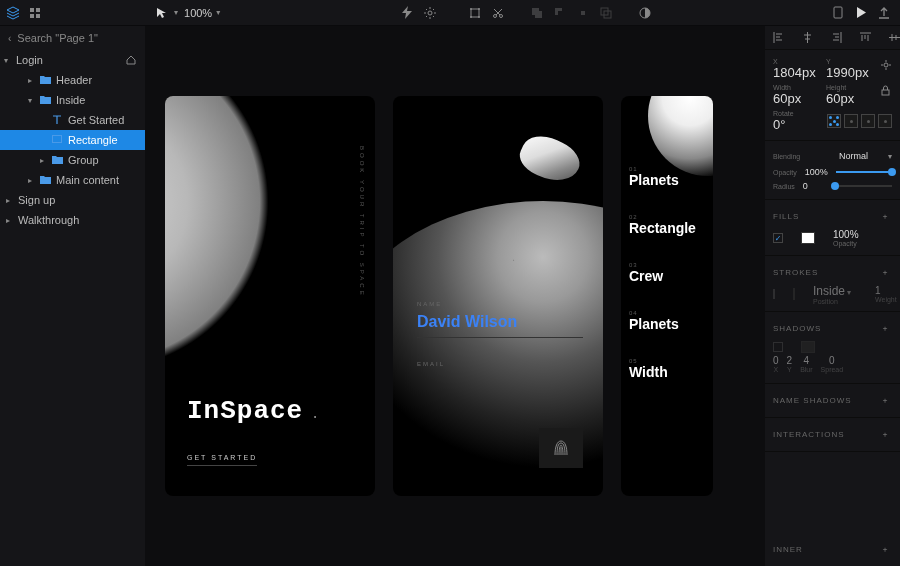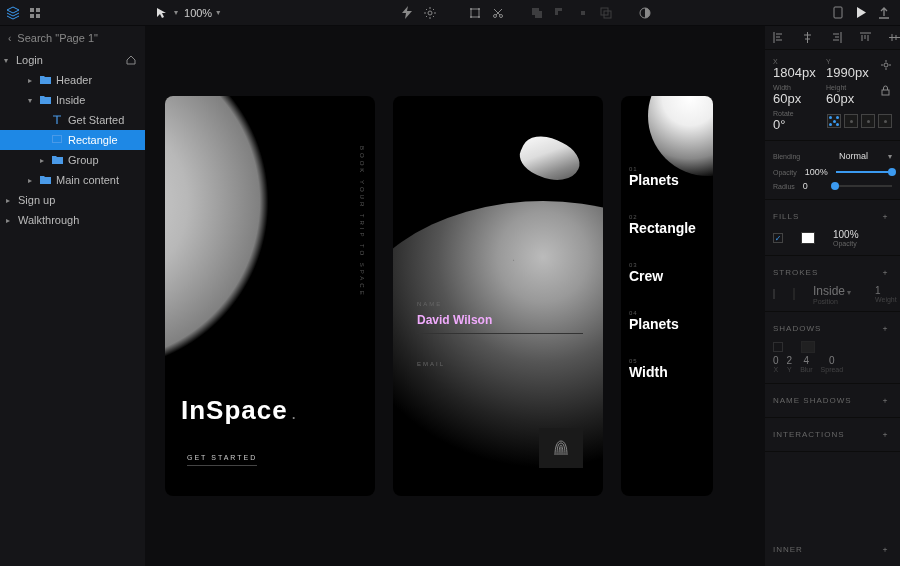--- a/index.html
+++ b/index.html
@@ -23,31 +23,31 @@
 .tree-item.selected { background: #1e88e5; color: #fff; }
 .indent2 { padding-left: 28px; }
 .indent3 { padding-left: 40px; }
 .caret { width: 8px; font-size: 8px; color: #888; }
 .layer-icon { width: 12px; height: 10px; color: #4a9ae8; display: inline-flex; }
 .layer-text { flex: 1; white-space: nowrap; overflow: hidden; }
 .canvas { flex: 1; background: #0d0d0f; position: relative; overflow: hidden; display: flex; align-items: center; padding-left: 20px; gap: 18px; }
 .artboard { width: 210px; height: 400px; background: #000; position: relative; overflow: hidden; border-radius: 8px; }
 .artboard.ab3 { width: 92px; }
 .moon { position: absolute; width: 340px; height: 340px; border-radius: 50%; background: radial-gradient(circle at 40% 40%, #d8d8d8 0%, #b8b8b8 30%, #808080 55%, #000 58%, #000 100%); left: -200px; top: -30px; }
-.ab1-title { position: absolute; left: 16px; bottom: 70px; font-size: 26px; font-weight: 700; color: #fff; letter-spacing: 1px; }
+.ab1-title { position: absolute; left: 22px; bottom: 70px; font-size: 26px; font-weight: 700; color: #fff; letter-spacing: 1px; font-family: Liberation Mono, monospace; }
 .ab1-dot { font-size: 12px; color: #888; }
 .ab1-btn { position: absolute; left: 22px; bottom: 30px; font-size: 7px; letter-spacing: 2px; color: #ccc; border-bottom: 1px solid #444; padding-bottom: 4px; }
 .vtext { position: absolute; right: 10px; top: 50px; writing-mode: vertical-rl; font-size: 6px; letter-spacing: 3px; color: #555; }
 .capsule { position: absolute; right: 18px; top: 35px; width: 78px; height: 52px; }
 .cap-body { position: absolute; width: 60px; height: 40px; background: linear-gradient(135deg, #fff 0%, #ddd 40%, #888 70%, #444 100%); border-radius: 50% 45% 60% 40%; transform: rotate(25deg); right: 5px; top: 8px; }
 .moon-surface { position: absolute; bottom: 0; left: -50px; width: 400px; height: 280px; border-radius: 50%; background: radial-gradient(circle at 50% 20%, #bbb 0%, #999 15%, #555 35%, #222 55%, #000 70%); top: 105px; }
 .ab2-title { position: absolute; left: 24px; top: 125px; font-size: 24px; font-weight: 700; color: #fff; line-height: 1.15; }
 .field { position: absolute; left: 24px; right: 20px; }
 .field-label { font-size: 6px; letter-spacing: 2px; color: #666; margin-bottom: 6px; }
-.field-value { font-size: 12px; font-weight: 600; color: #f0abfc; padding-bottom: 6px; border-bottom: 1px solid #333; }
+.field-value { font-size: 16px; font-weight: 600; color: #3b82f6; padding-bottom: 6px; border-bottom: 1px solid #333; }
 .f1 { top: 205px; }
 .f2 { top: 265px; }
 .fingerprint { position: absolute; right: 20px; bottom: 28px; width: 44px; height: 40px; background: #1a1a1a; display: flex; align-items: center; justify-content: center; }
 .ab3 { display: flex; flex-direction: column; padding: 50px 8px 0 8px; gap: 26px; }
 .ab3 .glow { position: absolute; width: 120px; height: 120px; border-radius: 50%; background: radial-gradient(circle at 35% 35%, #fff 0%, #eee 25%, #888 55%, #000 75%); right: -55px; top: -40px; }
 .menu-item { position: relative; }
 .menu-num { font-size: 6px; color: #555; letter-spacing: 1px; }
 .menu-label { font-size: 14px; font-weight: 700; color: #fff; white-space: nowrap; }
 .right-panel { width: 135px; background: #151518; display: flex; flex-direction: column; font-size: 9px; color: #aaa; overflow-y: auto; }
 .rp-row { display: flex; align-items: center; padding: 0 8px; gap: 18px; }

